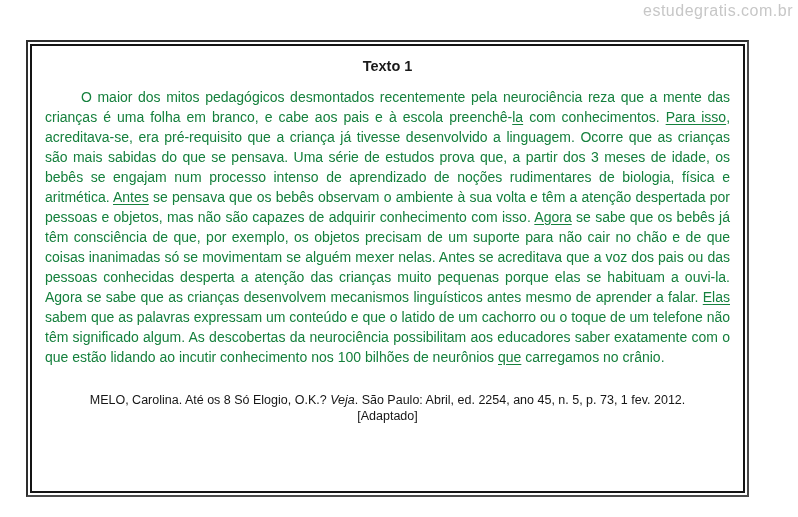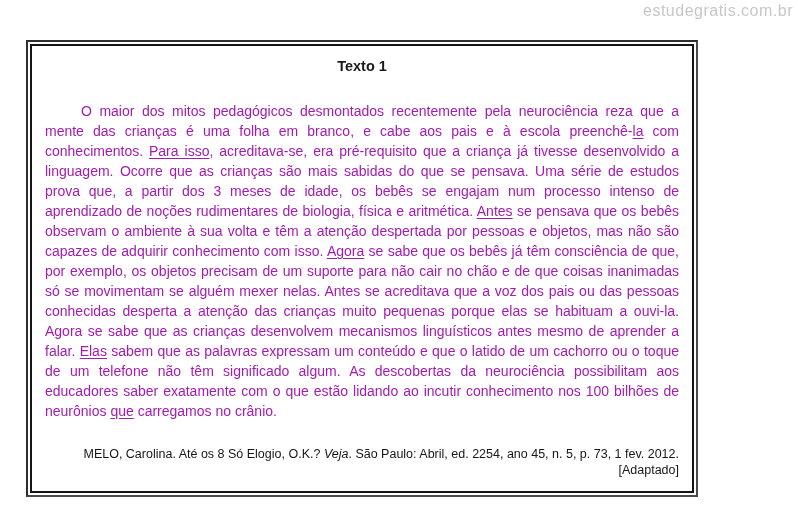--- a/index.html
+++ b/index.html
@@ -17,21 +17,21 @@
     right: 5px;
     font-size: 16px;
     letter-spacing: 0.5px;
     color: #c7c7c7;
     user-select: none;
   }
   .text-box-outer {
     position: absolute;
     left: 26px;
     top: 40px;
-    width: 672px;
+    width: 723px;
     height: 457px;
     border: 2px solid #4a4a4a;
     border-top-color: #2e2e2e;
     border-left-color: #2e2e2e;
     padding: 2px;
     background: #ffffff;
   }
   .text-box-inner {
     width: 100%;
     height: 100%;
@@ -39,36 +39,36 @@
     padding: 8px 13px 6px 13px;
     overflow: hidden;
   }
   .box-title {
     text-align: center;
     font-weight: bold;
     font-size: 14.5px;
     margin-top: 4px;
   }
   .body-text {
-    margin-top: 27px;
+    margin-top: 13px;
     font-size: 14px;
     line-height: 20px;
     text-align: justify;
     text-indent: 36px;
-    color: #a21caf;
+    color: #15803d;
   }
   .body-text u, .citation u {
     text-decoration: underline;
     text-underline-offset: 2px;
   }
   .citation {
     margin-top: 25px;
     font-size: 12.5px;
     line-height: 16px;
-    text-align: right;
+    text-align: center;
     color: #161616;
   }
 </style>
 </head>
 <body>
 
 <div class="watermark">estudegratis.com.br</div>
 
 <div class="text-box-outer">
   <div class="text-box-inner">

